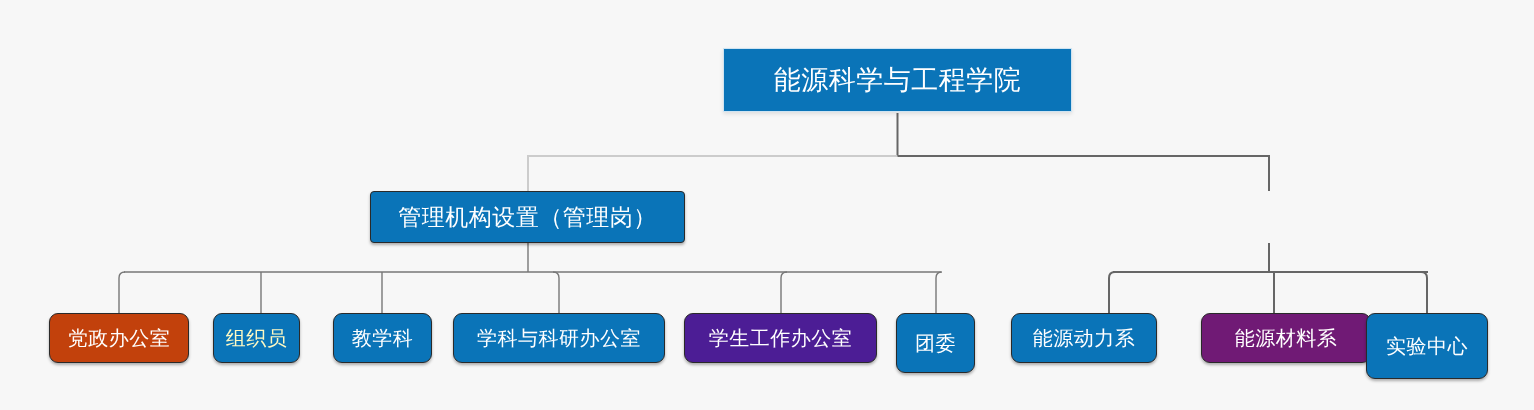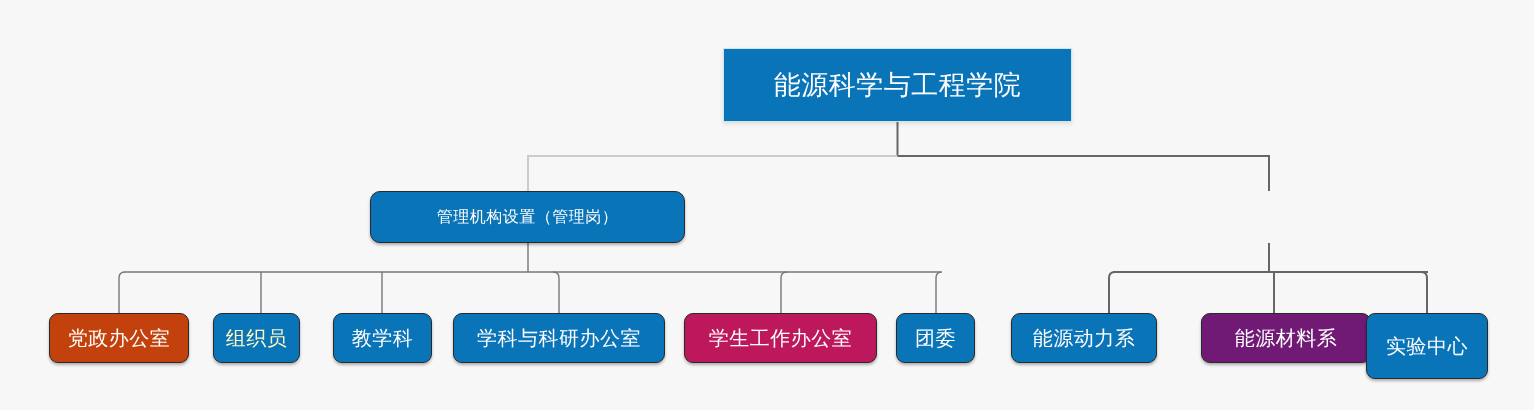--- a/index.html
+++ b/index.html
@@ -42,22 +42,22 @@
     letter-spacing: 0.5px;
     box-shadow: 0 2px 3px rgba(0,0,0,0.30);
   }
   .node-root {
     border: 1px solid #cfe4f2;
     border-radius: 0;
     font-size: 27px;
     box-shadow: 0 2px 4px rgba(0,0,0,0.10);
   }
   .node-branch {
-    border-radius: 10px;
-    font-size: 16px;
+    border-radius: 4px;
+    font-size: 23px;
   }
   .node-leaf {
     border-radius: 9px;
     font-size: 20px;
   }
 </style>
 </head>
 <body style="background: rgb(247, 247, 247);">
 
 <div id="chart-canvas">
@@ -80,29 +80,29 @@
     <path d="M 781,313 L 781,278 Q 781,272 787,272" fill="none" stroke="#777777" stroke-width="1.4"></path>
     <path d="M 936,313 L 936,278 Q 936,272 942,272" fill="none" stroke="#777777" stroke-width="1.4"></path>
 
     <path d="M 1269,243 L 1269,272" fill="none" stroke="#666666" stroke-width="2"></path>
     <path d="M 1113,272 L 1428,272" fill="none" stroke="#666666" stroke-width="2"></path>
     <path d="M 1109,313 L 1109,278 Q 1109,272 1115,272" fill="none" stroke="#666666" stroke-width="2"></path>
     <path d="M 1274,313 L 1274,272" fill="none" stroke="#666666" stroke-width="2"></path>
     <path d="M 1427,313 L 1427,278 Q 1427,272 1421,272" fill="none" stroke="#666666" stroke-width="2"></path>
   </svg>
 
-  <div class="node node-root" style="left: 723px; top: 48px; width: 349px; height: 74px; background: rgb(10, 116, 184); color: rgb(255, 255, 255);">能源科学与工程学院</div>
+  <div class="node node-root" style="left: 723px; top: 48px; width: 349px; height: 64px; background: rgb(10, 116, 184); color: rgb(255, 255, 255);">能源科学与工程学院</div>
 
   <div class="node node-branch" style="left: 370px; top: 191px; width: 315px; height: 52px; background: rgb(10, 116, 184); color: rgb(255, 255, 255);">管理机构设置（管理岗）</div>
 
 
   <div class="node node-leaf" style="left: 49px; top: 313px; width: 140px; height: 50px; background: #c2410c; color: rgb(255, 255, 255);">党政办公室</div>
   <div class="node node-leaf" style="left: 213px; top: 313px; width: 87px; height: 50px; background: rgb(10, 116, 184); color: #fef9c3;">组织员</div>
   <div class="node node-leaf" style="left: 333px; top: 313px; width: 99px; height: 50px; background: rgb(10, 116, 184); color: rgb(255, 255, 255);">教学科</div>
   <div class="node node-leaf" style="left: 453px; top: 313px; width: 212px; height: 50px; background: rgb(10, 116, 184); color: rgb(255, 255, 255);">学科与科研办公室</div>
-  <div class="node node-leaf" style="left: 684px; top: 313px; width: 193px; height: 50px; background: #be185d; color: rgb(255, 255, 255);">学生工作办公室</div>
-  <div class="node node-leaf" style="left: 896px; top: 313px; width: 79px; height: 50px; background: rgb(10, 116, 184); color: rgb(255, 255, 255);">团委</div>
+  <div class="node node-leaf" style="left: 684px; top: 313px; width: 193px; height: 50px; background: #4c1d95; color: rgb(255, 255, 255);">学生工作办公室</div>
+  <div class="node node-leaf" style="left: 896px; top: 313px; width: 79px; height: 60px; background: rgb(10, 116, 184); color: rgb(255, 255, 255);">团委</div>
 
   <div class="node node-leaf" style="left: 1011px; top: 313px; width: 146px; height: 50px; background: rgb(10, 116, 184); color: rgb(255, 255, 255);">能源动力系</div>
   <div class="node node-leaf" style="left: 1201px; top: 313px; width: 170px; height: 50px; background: #701a75; color: rgb(255, 255, 255);">能源材料系</div>
   <div class="node node-leaf" style="left: 1366px; top: 313px; width: 122px; height: 66px; background: rgb(10, 116, 184); color: rgb(255, 255, 255);">实验中心</div>
 
 </div>
 
 </body></html>

